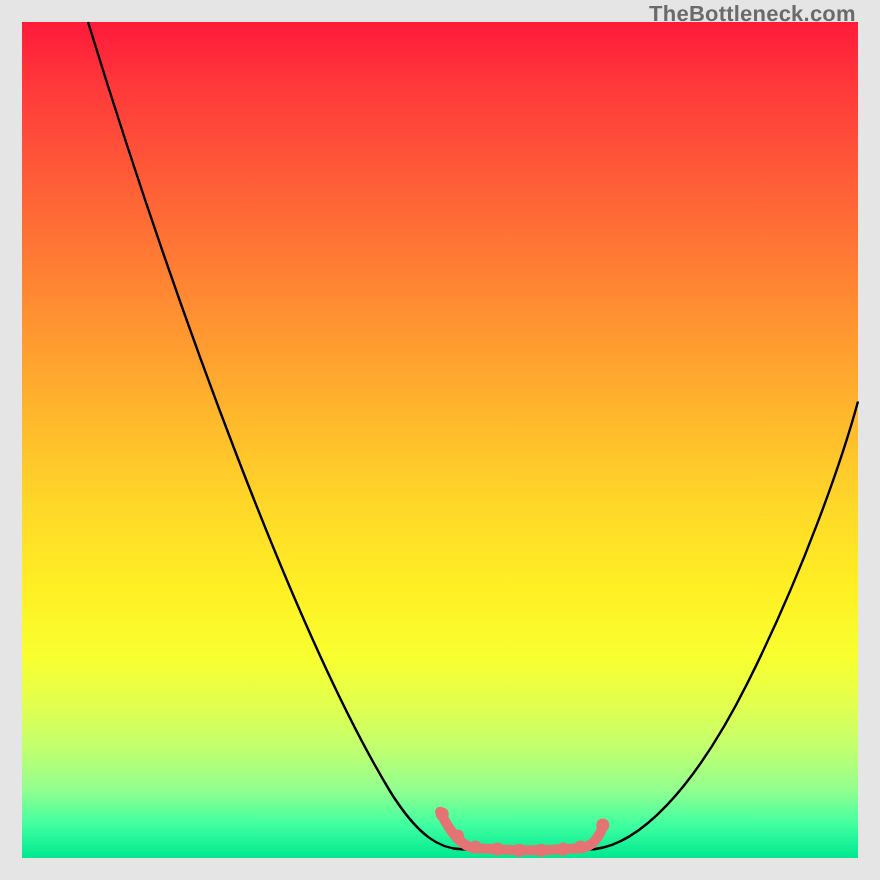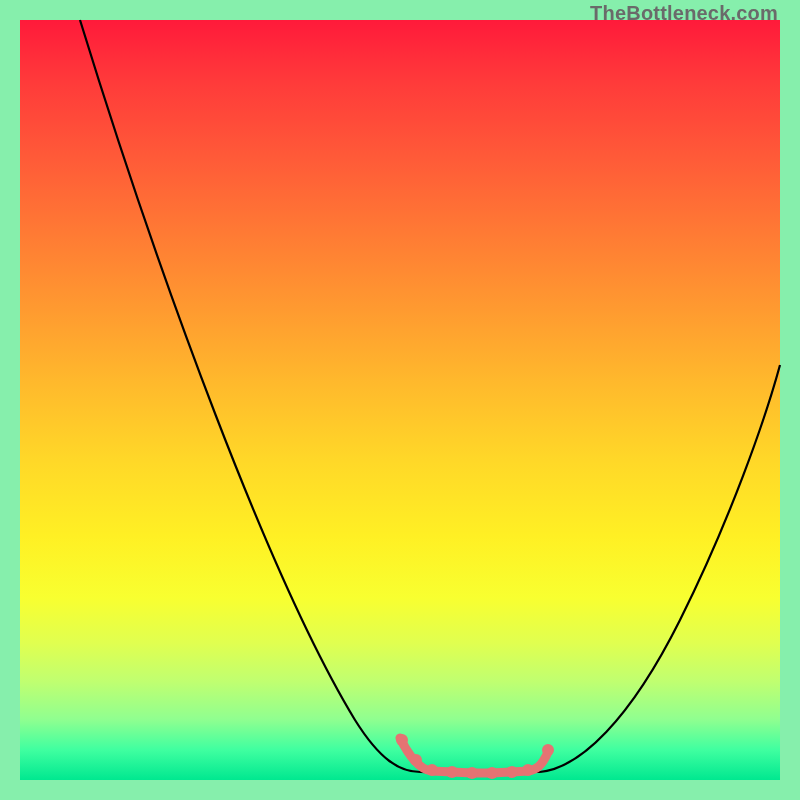--- a/index.html
+++ b/index.html
@@ -1,17 +1,17 @@
 <!DOCTYPE html>
 <html><head>
 <meta charset="utf-8">
 <style>
   * { margin: 0; padding: 0; box-sizing: border-box; }
   html, body { width: 800px; height: 800px; background: #000; overflow: hidden; }
-  .container { position: relative; width: 800px; height: 800px; background: #86efac; }
+  .container { position: relative; width: 800px; height: 800px; background: #e5e5e5; }
   .plot-area {
     position: absolute;
     left: 20px;
     top: 20px;
     width: 760px;
     height: 760px;
     background: linear-gradient(to bottom,
       #ff1a3a 0%,
       #ff3a3a 8%,
       #ff5a38 18%,

